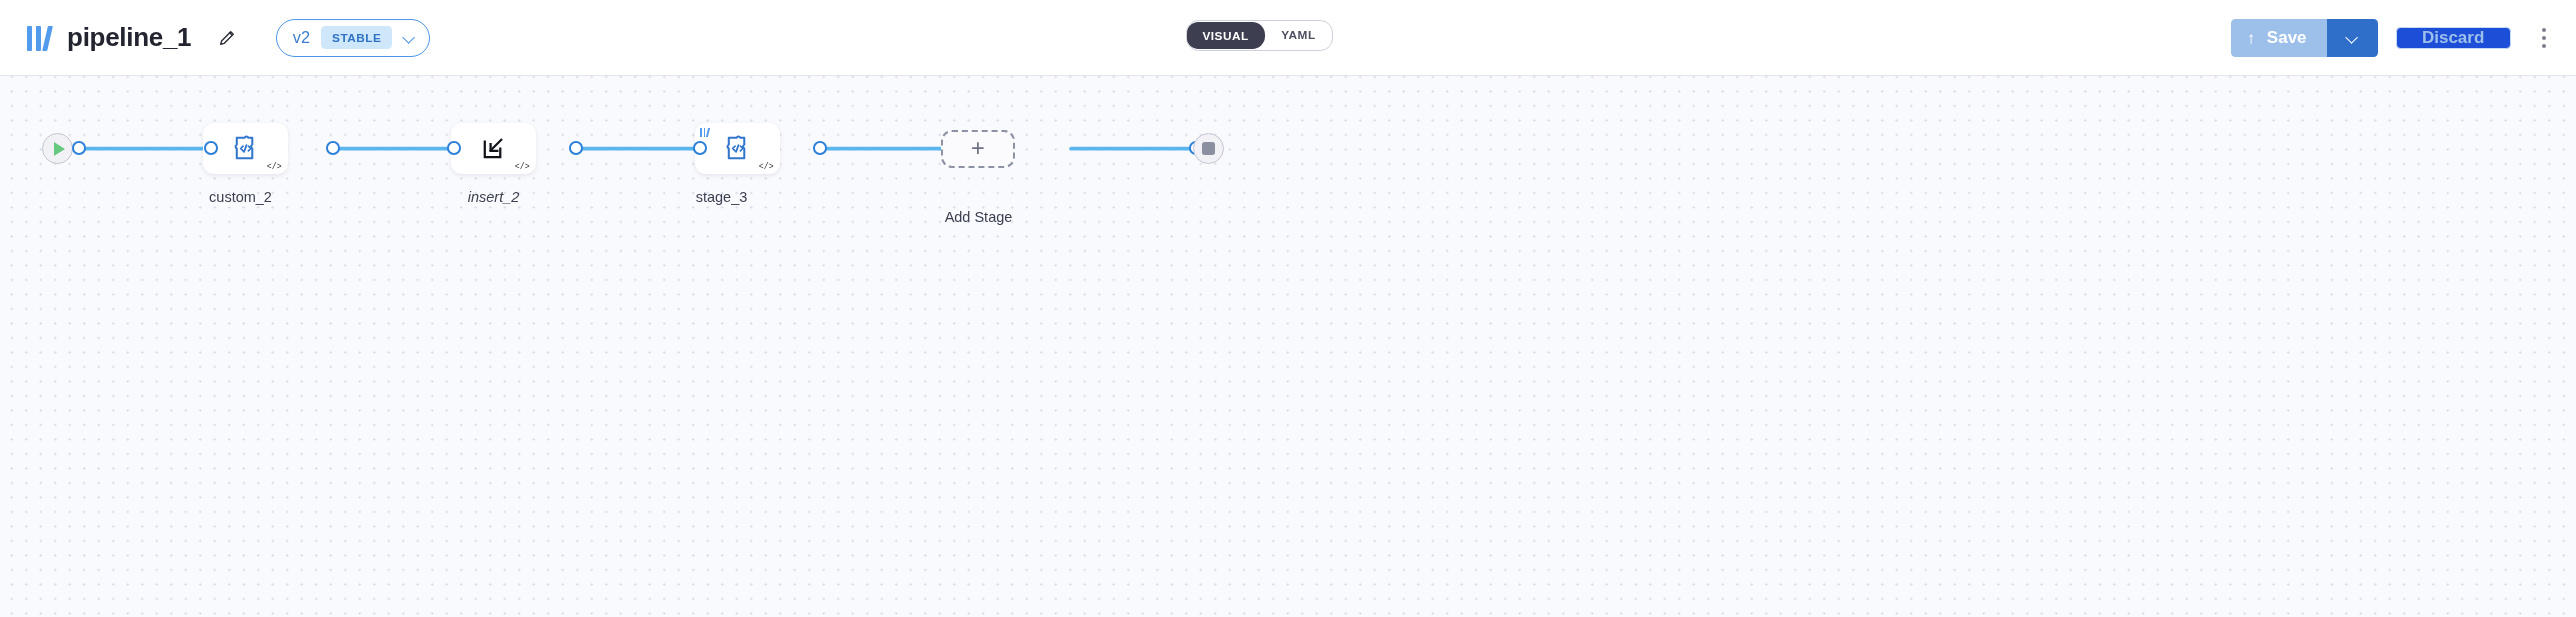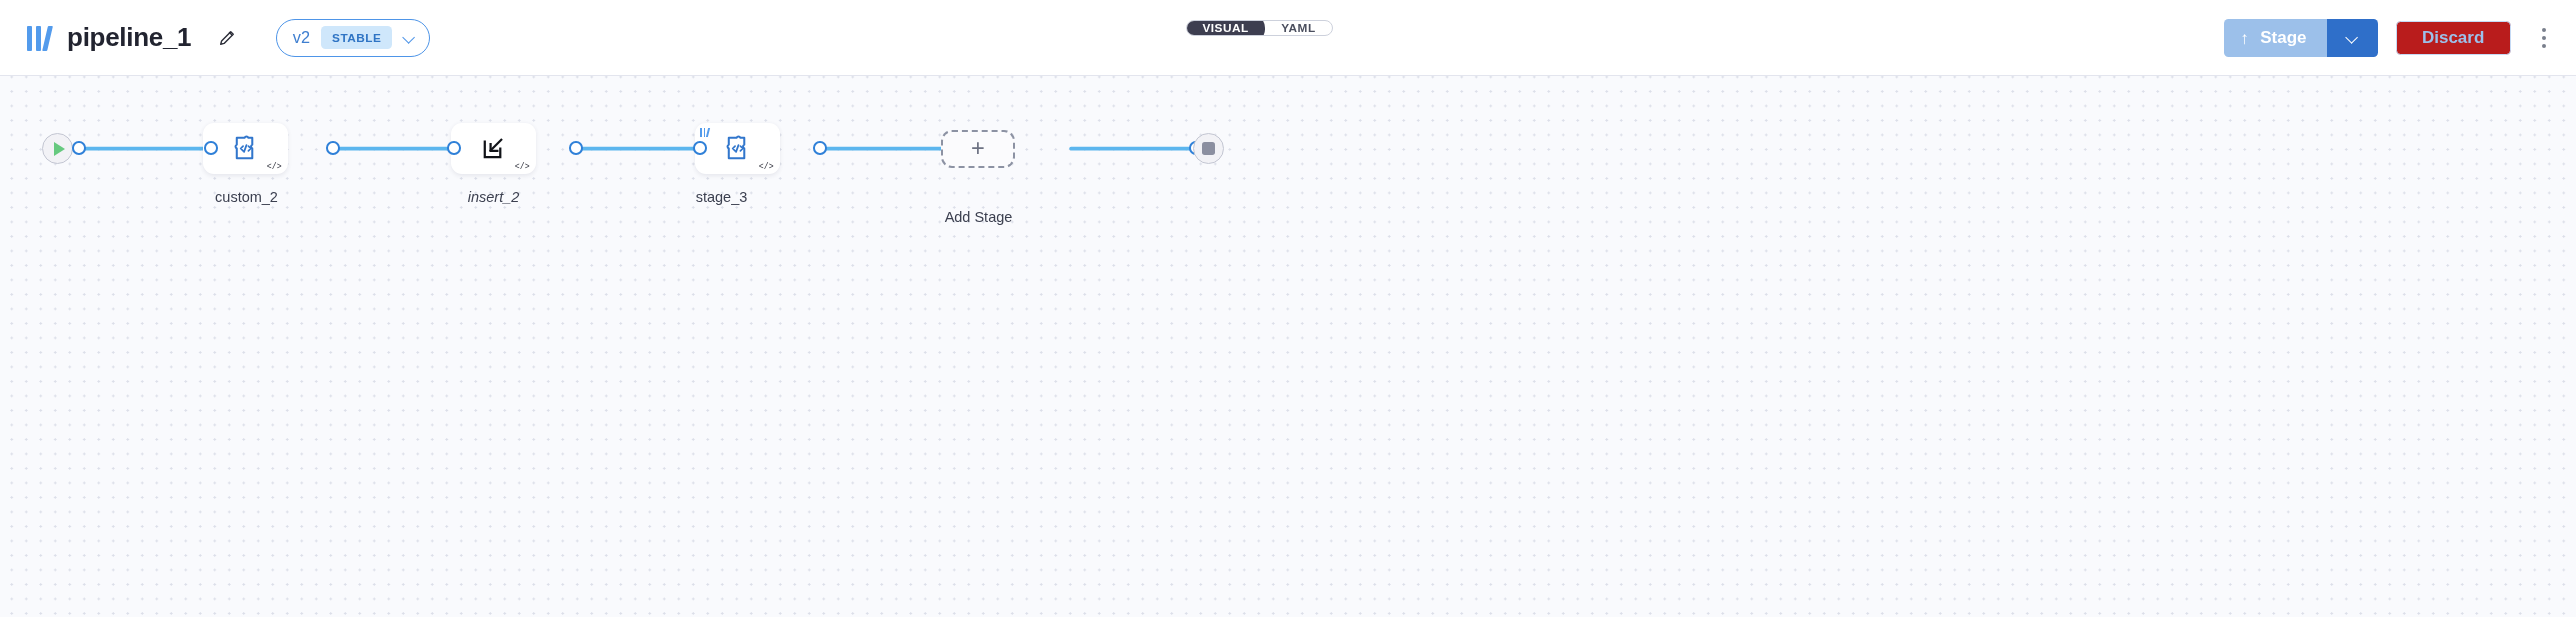--- a/index.html
+++ b/index.html
@@ -109,21 +109,21 @@
     transform: rotate(45deg);
   }
   .chev.blue::before { border-color: #4e95e8; }
   .chev.white::before { border-color: #ffffff; }
 
   
   .view-toggle {
     position: absolute;
     left: 1186px;
     top: 20px;
-    height: 16px;
+    height: 31px;
     display: flex;
     align-items: center;
     border: 0.9px solid #cdd1dc;
     border-radius: 12.7px;
     background: #fff;
     overflow: hidden;
     box-sizing: border-box;
   }
   .view-opt {
     height: 25.4px;
@@ -182,25 +182,25 @@
   }
   .save-caret {
     background: #2f6fc9;
     width: 51px;
     display: flex;
     align-items: center;
     justify-content: center;
     cursor: pointer;
   }
   .discard-btn {
-    height: 34px;
+    height: 22px;
     box-sizing: border-box;
     border: 1.4px solid #c5daf5;
     border-radius: 4.5px;
-    background: #b91c1c;
+    background: #1d4ed8;
     color: #9cc0ea;
     font-size: 17px;
     font-weight: bold;
     padding: 0 25.4px;
     display: flex;
     align-items: center;
     cursor: default;
   }
   .kebab {
     width: 31px;
@@ -382,21 +382,21 @@
   <div class="view-toggle">
     <div class="view-opt active">VISUAL</div>
     <div class="view-opt">YAML</div>
   </div>
 
   <div class="header-right">
 
     <div class="save-group">
       <div class="save-main">
         <span class="save-arrow-glyph">↑</span>
-        <span>Stage</span>
+        <span>Save</span>
       </div>
       <div class="save-caret">
         <span class="chev white"></span>
       </div>
     </div>
 
     <div class="discard-btn">Discard</div>
 
     <div class="kebab">
       <span></span>
@@ -428,21 +428,21 @@
     <div class="stage-icon-wrap">
       <svg width="31" height="31" viewBox="0 0 32 32" fill="none" stroke="#3176cc" stroke-width="2.1" stroke-linejoin="round" stroke-linecap="round">
         <path d="M11 5h4a2.2 2.2 0 0 1 4 0h4v7a2.2 2.2 0 0 0 0 4v10H7V16a2.2 2.2 0 0 1 0-4V5h4z"></path>
         <path d="M13.5 13.5 11 16l2.5 2.5M19 13.5 21.5 16 19 18.5M17 12.5l-2.5 7" stroke-width="1.8"></path>
       </svg>
     </div>
     <span class="code-badge">&lt;/&gt;</span>
   </div>
   <div class="port" style="left:204px; top:65px;"></div>
   <div class="port" style="left:326px; top:65px;"></div>
-  <div class="node-label" style="left:181px; top:113px; width:131px;">custom_2</div>
+  <div class="node-label" style="left:175px; top:113px; width:131px;">custom_2</div>
 
   <div class="stage-node" style="left:451px; top:47px;">
     <div class="stage-icon-wrap">
       <svg width="31" height="31" viewBox="0 0 32 32" fill="none" stroke="#111318" stroke-width="2.3" stroke-linecap="square" stroke-linejoin="miter">
         <path d="M7 9v16h16V16"></path>
         <path d="M24 7 13 18"></path>
         <path d="M13 11.5V18.5h7"></path>
       </svg>
     </div>
     <span class="code-badge">&lt;/&gt;</span>

